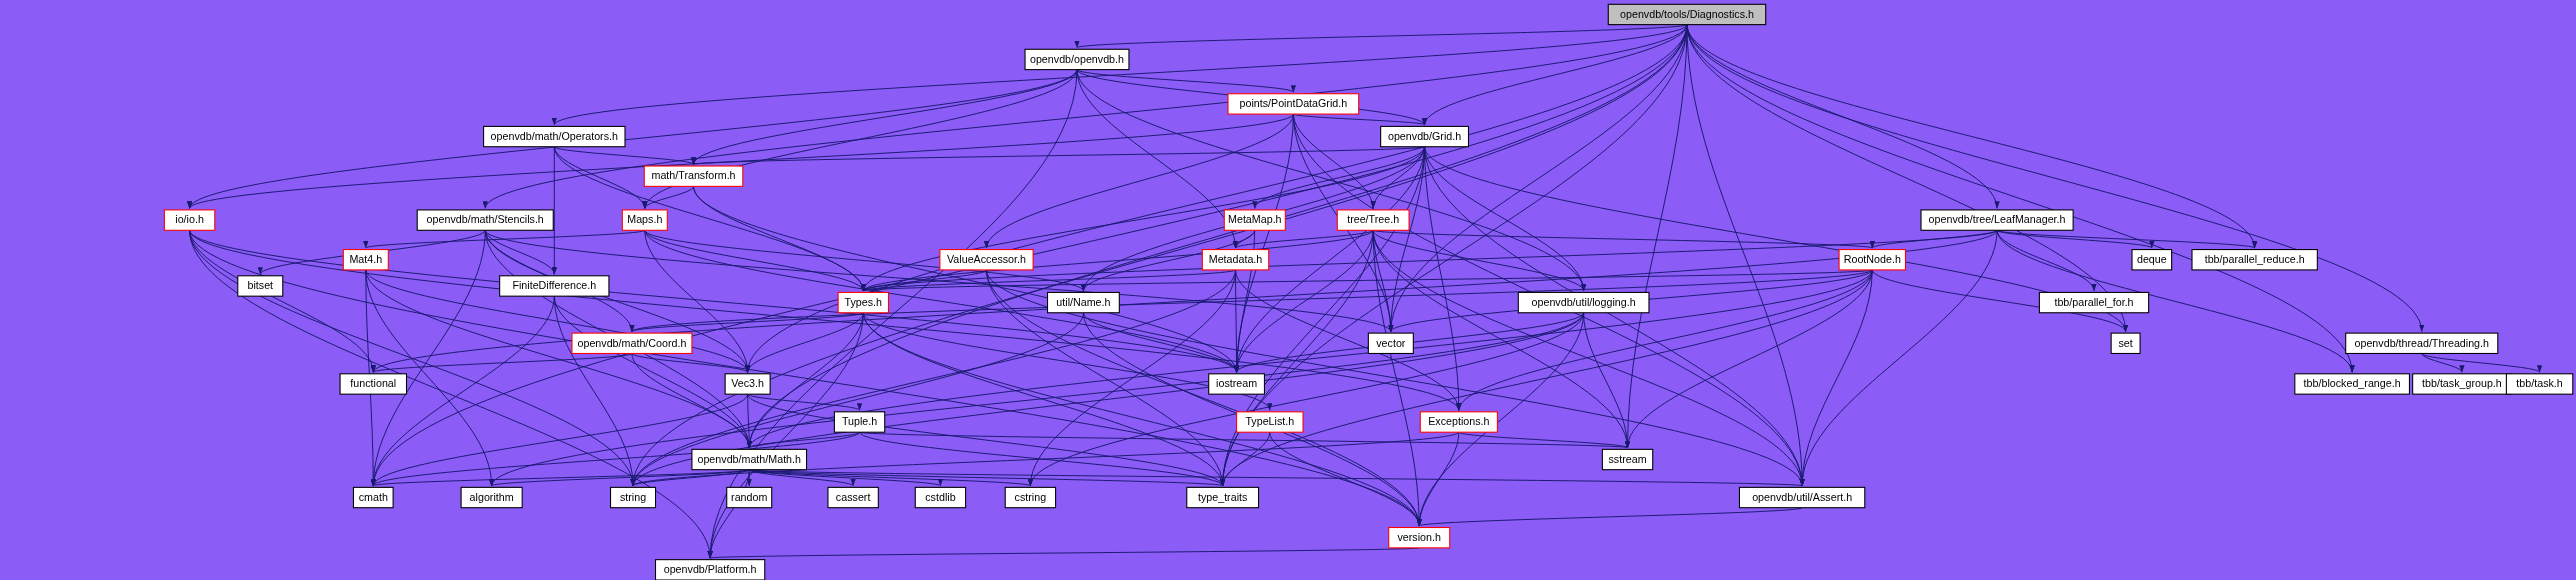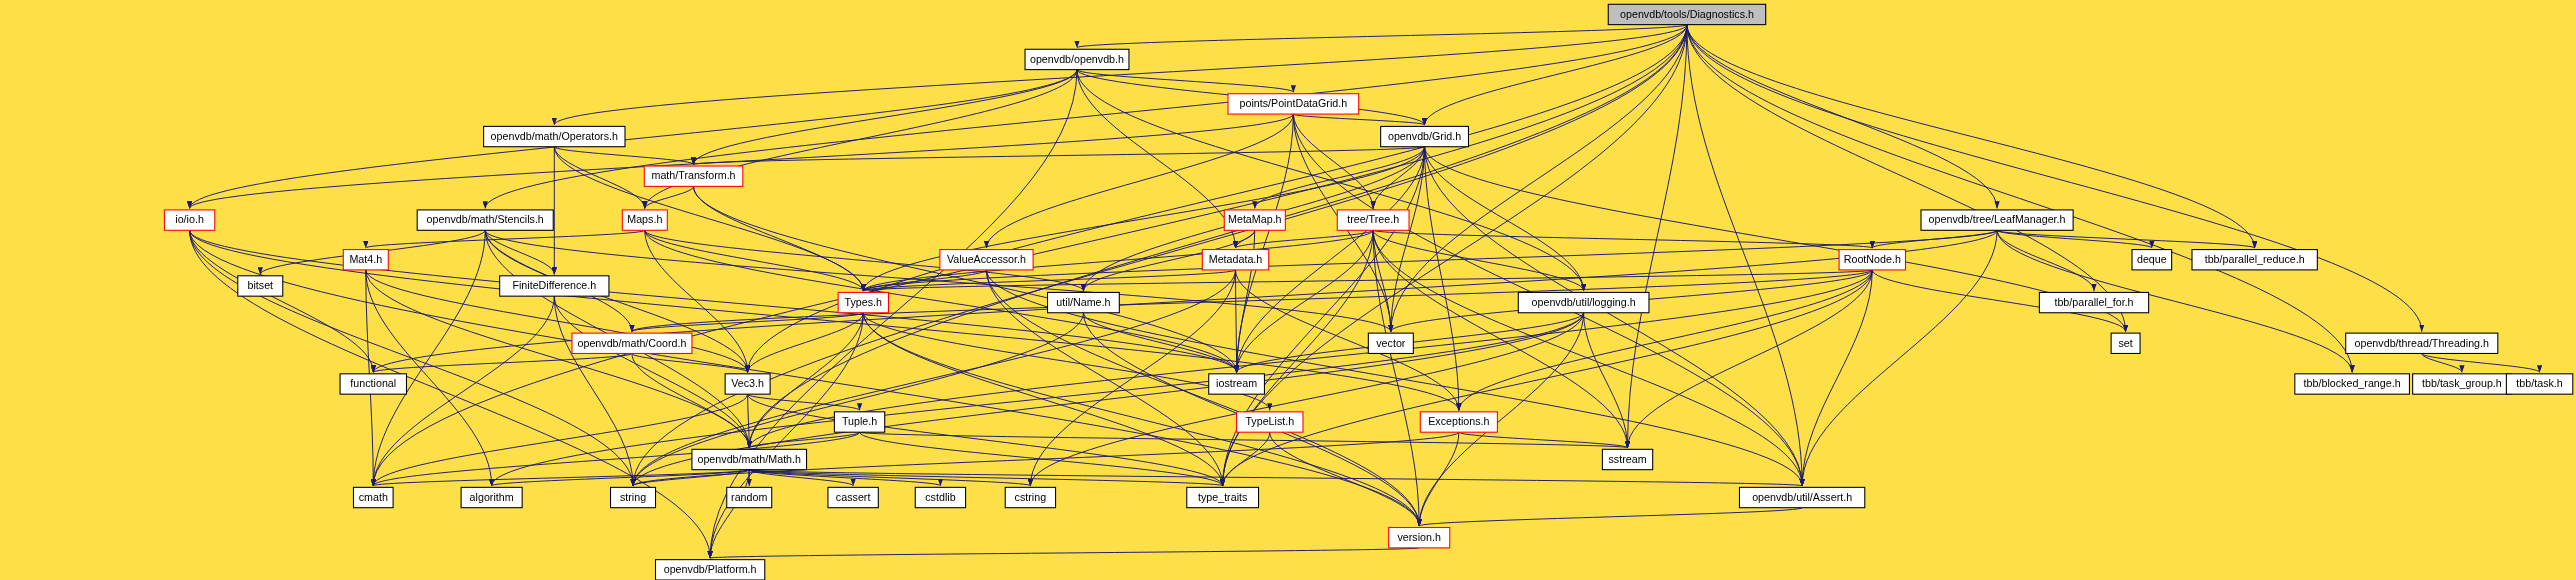--- a/index.html
+++ b/index.html
@@ -4,21 +4,21 @@
 <style>
   html, body {
     margin: 0;
     padding: 0;
     background: #ffffff;
   }
   #stage {
     position: relative;
     width: 2576px;
     height: 580px;
-    background: #fde047;
+    background: #8b5cf6;
     font-family: "Liberation Sans", sans-serif;
     text-align: center;
   }
   svg { display: block; }
   .node-rect { stroke-width: 2px; }
   .node-label {
     font-family: "Liberation Sans", sans-serif;
     font-size: 20px;
     fill: #000000;
   }

